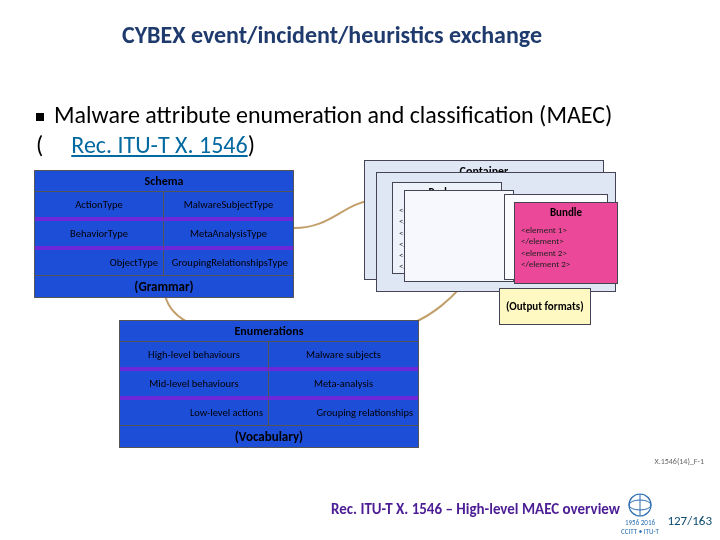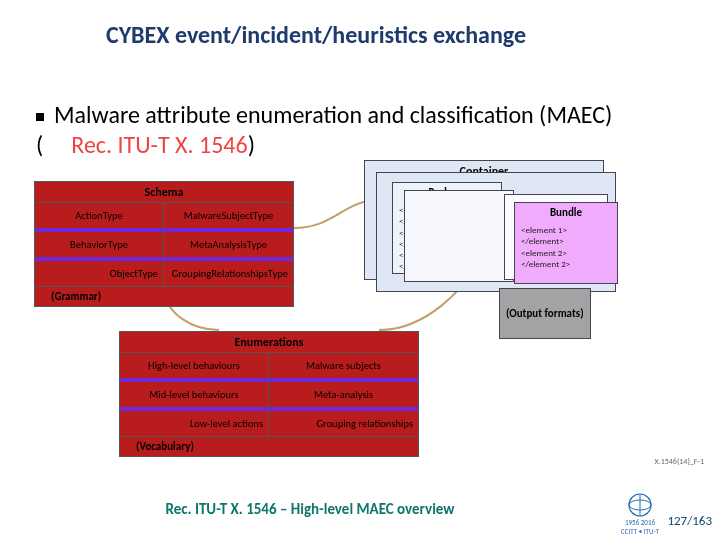--- a/index.html
+++ b/index.html
@@ -13,21 +13,21 @@
     position: relative;
   }
   .slide {
     width: 720px;
     height: 540px;
     position: relative;
   }
   .title {
     position: absolute;
     top: 20px;
-    left: 0;
+    left: 16px;
     width: 632px;
     text-align: center;
     font-size: 24px;
     font-weight: bold;
     color: #1f3b6e;
   }
   .bullet-row {
     position: absolute;
     top: 100px;
     left: 36px;
@@ -38,36 +38,36 @@
   }
   .bullet-sq {
     display: inline-block;
     width: 8px;
     height: 8px;
     background: #000;
     margin-right: 10px;
     vertical-align: 2px;
   }
   .reclink {
-    color: #ef4444;
+    color: #0369a1;
+    text-decoration: underline;
     margin-left: 28px;
   }
   .diagram {
     position: absolute;
     top: 170px;
     left: 34px;
     width: 600px;
     height: 280px;
   }
   .box {
     position: absolute;
-    background: #b91c1c;
+    background: #1d4ed8;
     border: 1px solid #555;
     box-sizing: border-box;
-    margin-top: 11px;
   }
   .box-title {
     text-align: center;
     font-size: 12px;
     border-bottom: 1px solid #555;
     padding: 3px 0;
     font-weight: bold;
   }
   .grid2 {
     display: grid;
@@ -76,21 +76,22 @@
   }
   .cell {
     border-right: 1px solid #555;
     border-bottom: 4px solid #6d28d9;
     padding: 6px 5px;
     text-align: center;
   }
   .cell:nth-child(2n) { border-right: none; }
   .grid2 .cell:nth-last-child(-n+2) { border-bottom: none; text-align: right; }
   .label-bar {
-    font-size: 11px;
+    text-align: center;
+    font-size: 13px;
     font-weight: bold;
     border-top: 1px solid #555;
     padding: 3px 16px;
   }
   .stack {
     position: absolute;
   }
   .stack-card {
     position: absolute;
     background: #dfe7f5;
@@ -106,40 +107,40 @@
   .pkg-lines, .bundle-lines {
     font-size: 9px;
     line-height: 1.25;
     padding: 2px 6px;
     color: #222;
   }
   .output-label {
     position: absolute;
     font-size: 11px;
     font-weight: bold;
-    background: #a3a3a3;
+    background: #fef9c3;
     border: 1px solid #445;
-    padding: 18px 6px;
+    padding: 11px 6px;
   }
   svg.connectors {
     position: absolute;
     left: 0; top: 0;
     width: 600px; height: 280px;
     overflow: visible;
     pointer-events: none;
   }
   .caption {
     position: absolute;
     bottom: 22px;
     left: 0;
     width: 620px;
-    text-align: center;
+    text-align: right;
     font-size: 15px;
     font-weight: bold;
-    color: #0f766e;
+    color: #4c1d95;
   }
   .figref {
     position: absolute;
     right: 16px;
     bottom: 74px;
     font-size: 8px;
     color: #666;
   }
   .pagenum {
     position: absolute;
@@ -218,21 +219,21 @@
           <div>&lt;/element&gt;</div>
           <div>&lt;element B&gt;</div>
           <div>&lt;/element&gt;</div>
           <div>&lt;element</div>
           <div>&lt;/elemen</div>
         </div>
       </div>
       <div class="stack-card" style="left:40px; top:30px; width:110px; height:92px; background:#f6f8fd;"></div>
 
       <div class="stack-card" style="left:140px; top:34px; width:104px; height:86px; background:#fbfcff;"></div>
-      <div class="stack-card" style="left:150px; top:42px; width:104px; height:82px; background:#f0abfc;">
+      <div class="stack-card" style="left:150px; top:42px; width:104px; height:82px; background:#ec4899;">
         <div class="stack-title" style="font-size:11px;">Bundle</div>
         <div class="bundle-lines">
           <div>&lt;element 1&gt;</div>
           <div>&lt;/element&gt;</div>
           <div>&lt;element 2&gt;</div>
           <div>&lt;/element 2&gt;</div>
         </div>
       </div>
       <div class="output-label" style="left:135px; top:128px;">(Output formats)</div>
     </div>

